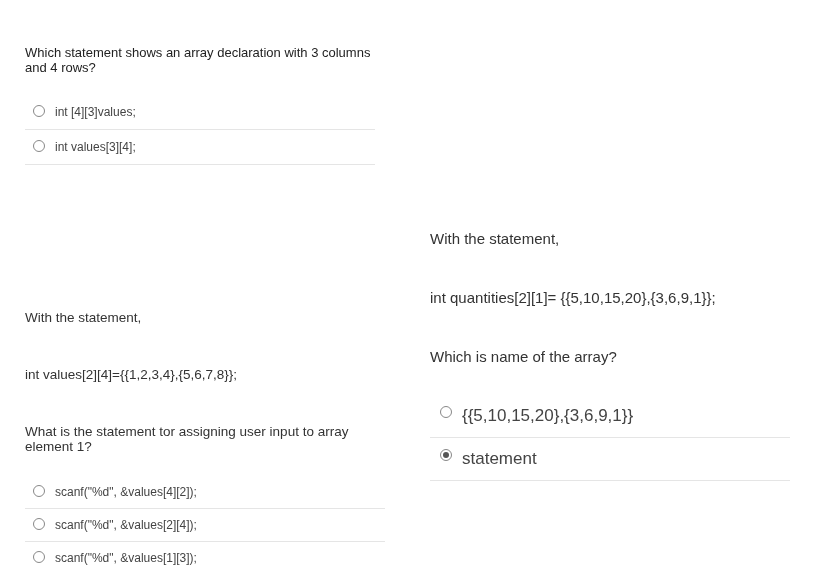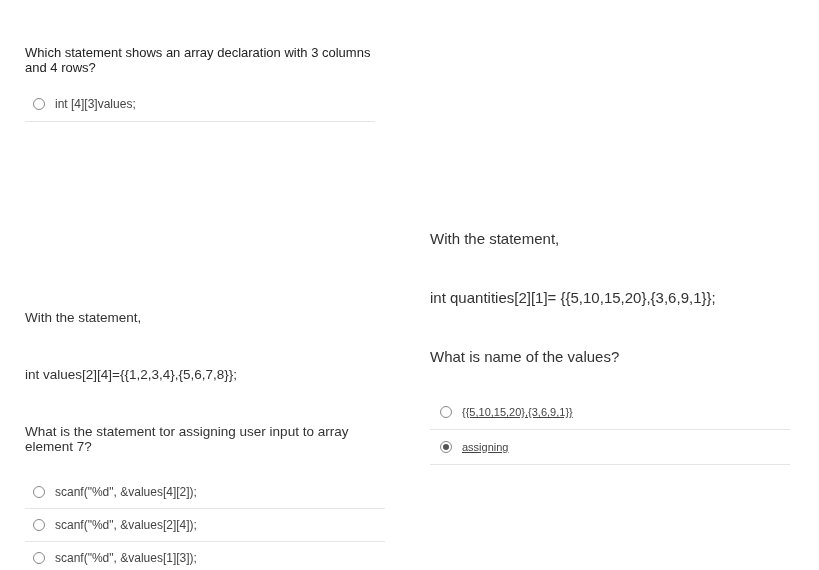--- a/index.html
+++ b/index.html
@@ -5,26 +5,25 @@
   * { box-sizing: border-box; margin: 0; padding: 0; }
   body {
     font-family: -apple-system, BlinkMacSystemFont, "Segoe UI", Arial, sans-serif;
     background: #fff;
     width: 819px;
     height: 570px;
     position: relative;
     color: #333;
   }
   .q1 { position: absolute; left: 25px; top: 45px; width: 350px; }
-  .q1-text { font-size: 13px; color: #222; margin-bottom: 12px; }
+  .q1-text { font-size: 13px; color: #222; margin-bottom: 20px; }
   .option-row {
     border-bottom: 1px solid #e5e5e5;
     padding: 10px 8px;
     display: flex;
-    align-items: center;
     gap: 10px;
     font-size: 12px;
     color: #444;
     cursor: pointer;
   }
   .option-row:first-of-type { border-top: 1px solid #e5e5e5; }
   .radio {
     width: 12px; height: 12px;
     border: 1px solid #888;
     border-radius: 50%;
@@ -39,57 +38,61 @@
     background: #555;
     border-radius: 50%;
   }
 
   .q2 { position: absolute; left: 25px; top: 310px; width: 360px; }
   .q2-line { font-size: 13.5px; color: #333; margin-bottom: 42px; }
   .q2 .option-row { font-size: 12px; padding: 9px 8px; }
 
   .q3 { position: absolute; left: 430px; top: 230px; width: 360px; }
   .q3-line { font-size: 15px; color: #333; margin-bottom: 42px; }
-  .q3 .option-row { font-size: 11px; padding: 11px 10px; text-decoration: underline; }
+  .q3 .option-row { font-size: 17px; padding: 11px 10px; }
 </style>
 </head>
 <body>
 
 <div class="q1">
   <div class="q1-text">Which statement shows an array declaration with 3 columns and 4 rows?</div>
   <div class="option-row">
     <span class="radio"></span>
     <span>int [4][3]values;</span>
   </div>
+  <div class="option-row">
+    <span class="radio"></span>
+    <span>int values[3][4];</span>
+  </div>
 </div>
 
 <div class="q2">
   <div class="q2-line">With the statement,</div>
   <div class="q2-line">int values[2][4]={{1,2,3,4},{5,6,7,8}};</div>
-  <div class="q2-line" style="margin-bottom:22px;">What is the statement tor assigning user input to array element 7?</div>
+  <div class="q2-line" style="margin-bottom:22px;">What is the statement tor assigning user input to array element 1?</div>
   <div class="option-row">
     <span class="radio"></span>
     <span>scanf("%d", &amp;values[4][2]);</span>
   </div>
   <div class="option-row">
     <span class="radio"></span>
     <span>scanf("%d", &amp;values[2][4]);</span>
   </div>
   <div class="option-row">
     <span class="radio"></span>
     <span>scanf("%d", &amp;values[1][3]);</span>
   </div>
 
 </div>
 
 <div class="q3">
   <div class="q3-line">With the statement,</div>
   <div class="q3-line">int quantities[2][1]= {{5,10,15,20},{3,6,9,1}};</div>
-  <div class="q3-line" style="margin-bottom:30px;">What is name of the values?</div>
+  <div class="q3-line" style="margin-bottom:30px;">Which is name of the array?</div>
   <div class="option-row">
     <span class="radio"></span>
     <span>{{5,10,15,20},{3,6,9,1}}</span>
   </div>
   <div class="option-row">
     <span class="radio selected"></span>
-    <span>assigning</span>
+    <span>statement</span>
   </div>
 </div>
 
 </body></html>

